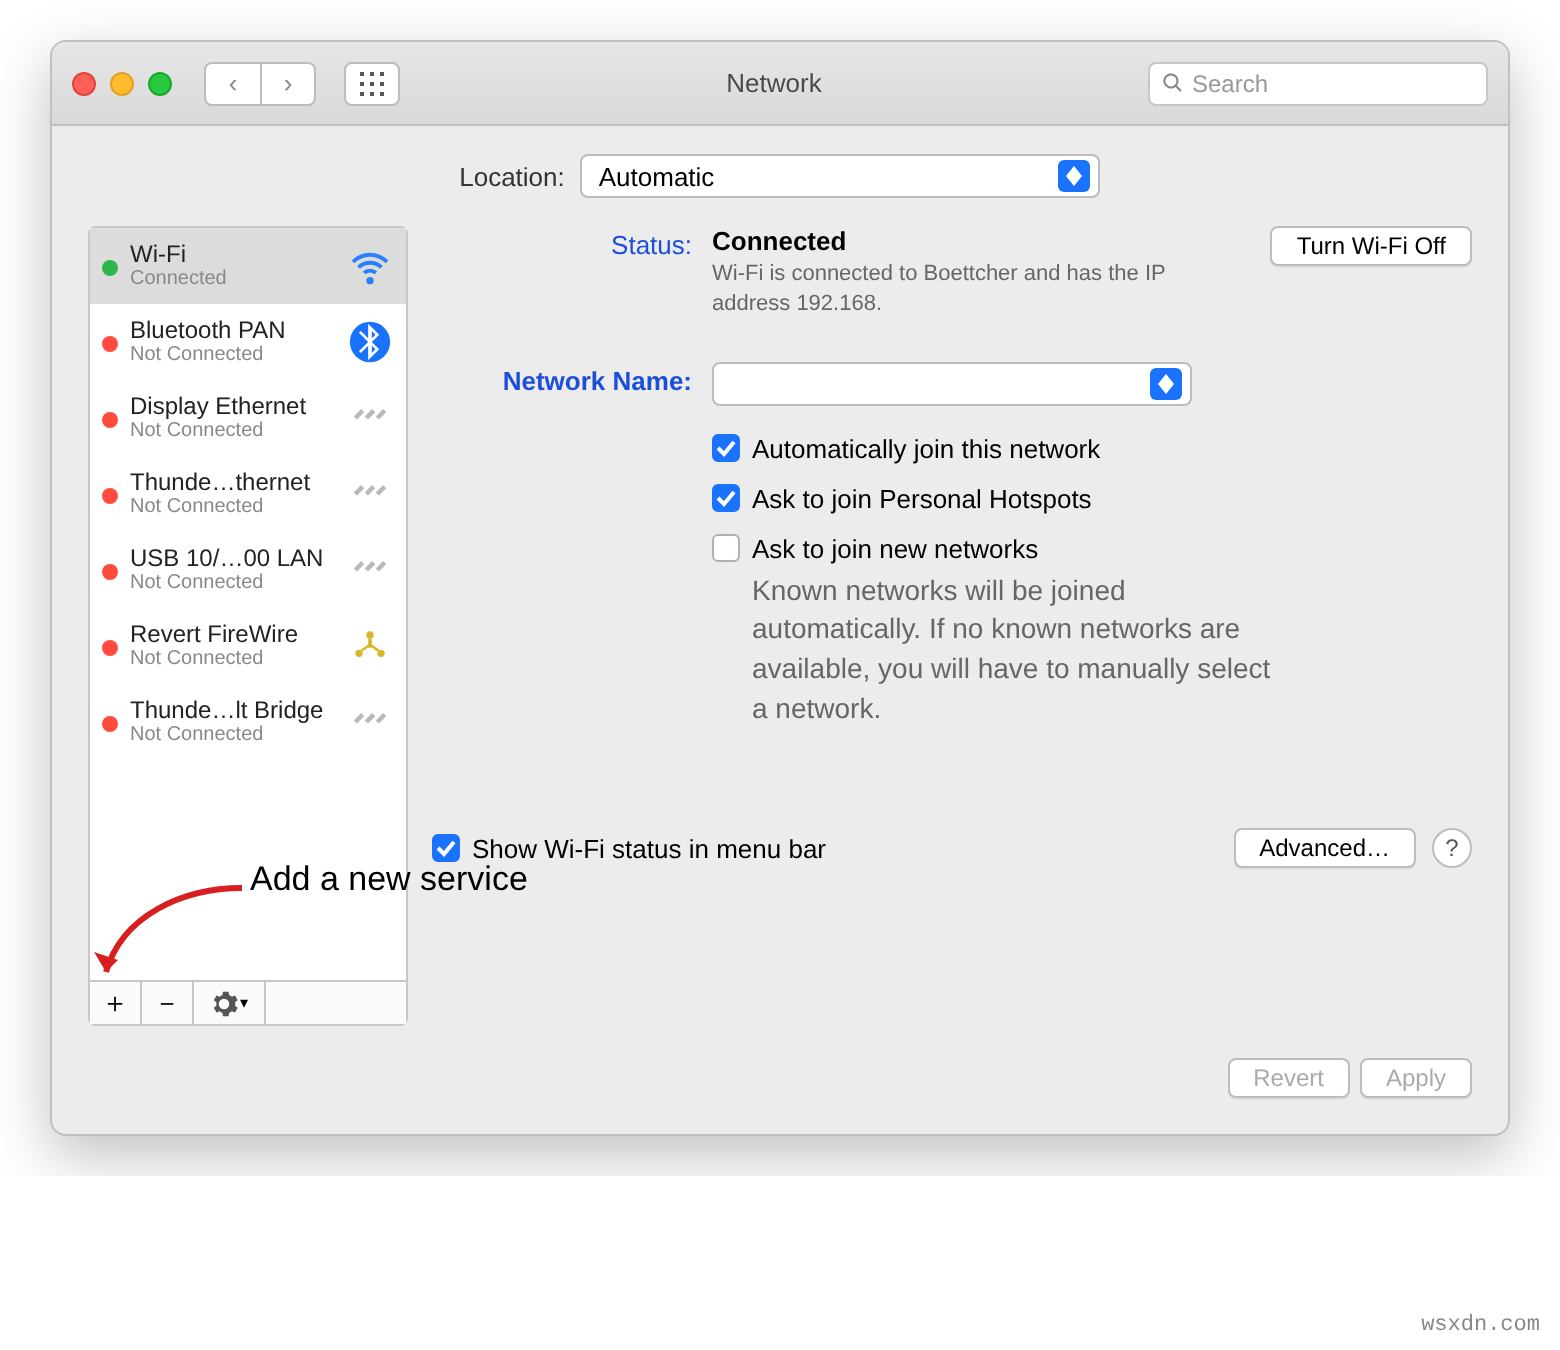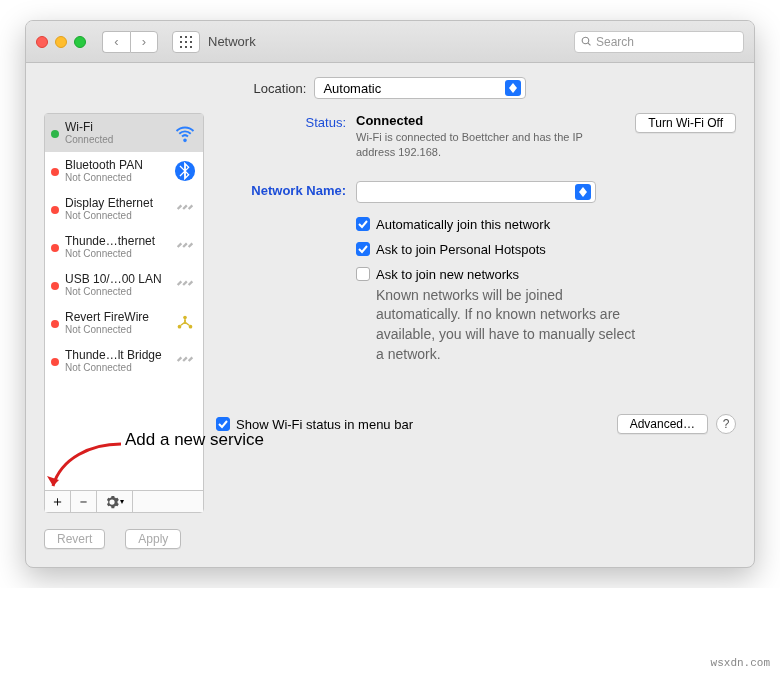--- a/index.html
+++ b/index.html
@@ -10,30 +10,30 @@
 .dot { width: 12px; height: 12px; border-radius: 50%; }
 .dot.red { background: #ff5f57; border: 0.5px solid #e14239; }
 .dot.yellow { background: #ffbd2e; border: 0.5px solid #e1a11f; }
 .dot.green { background: #28c940; border: 0.5px solid #1ba72f; }
 .navbtns { display: flex; }
 .navbtn { width: 28px; height: 22px; background: #fff; border: 1px solid #bcbcbc; display:flex; align-items:center; justify-content:center; color:#888; font-size: 13px; }
 .navbtn:first-child { border-radius: 4px 0 0 4px; border-right: none; }
 .navbtn:last-child { border-radius: 0 4px 4px 0; }
 .gridbtn { width: 28px; height: 22px; background:#fff; border:1px solid #bcbcbc; border-radius:4px; margin-left:6px; display:flex; align-items:center; justify-content:center; }
 .gridbtn svg { width:12px; height:12px; }
-.title { flex:1; text-align:left; font-size:13px; color:#4a4a4a; font-weight:500; }
+.title { flex:1; text-align:center; font-size:13px; color:#4a4a4a; font-weight:500; }
 .searchbox { width:170px; height:22px; background:#fff; border:1px solid #c7c7c7; border-radius:4px; display:flex; align-items:center; padding:0 6px; gap:4px; color:#999; font-size:12px; }
 .searchbox svg { width:11px; height:11px; fill:#888; }
 .body { padding: 14px 18px 18px 18px; }
 .locrow { display:flex; align-items:center; justify-content:center; gap:8px; margin-bottom:14px; }
 .locrow label { font-size:13px; color:#333; }
 .popup { background:#fff; border:1px solid #bcbcbc; border-radius:4px; height:22px; display:flex; align-items:center; padding:0 4px 0 8px; font-size:13px; position:relative; }
 .popup .caret { width:16px; height:16px; background:#1a73ff; border-radius:3px; margin-left:auto; display:flex; flex-direction:column; align-items:center; justify-content:center; }
 .popup .caret svg { width:8px; height:5px; fill:#fff; }
-.loc-popup { width:212px; }
+.loc-popup { width:260px; }
 .main { display:flex; gap:12px; }
 .sidebar { width:160px; background:#fff; border:1px solid #c7c7c7; border-radius:4px; display:flex; flex-direction:column; height:400px; }
 .slist { flex:1; overflow:hidden; }
 .sitem { display:flex; align-items:center; padding:6px 6px; border-bottom:0.5px solid transparent; gap:6px; }
 .sitem.selected { background:#dcdcdc; }
 .sitem .bullet { width:8px; height:8px; border-radius:50%; flex-shrink:0; margin-top:2px; }
 .sitem .txt { flex:1; min-width:0; }
 .sitem .name { font-size:12px; color:#222; white-space:nowrap; overflow:hidden; text-overflow:ellipsis; }
 .sitem .stat { font-size:10px; color:#888; }
 .sitem .sicon { width:24px; height:24px; flex-shrink:0; display:flex; align-items:center; justify-content:center; }
@@ -52,21 +52,21 @@
 .netname-popup { width:240px; }
 .checks { margin-left:140px; margin-top:14px; }
 .checkrow { display:flex; align-items:flex-start; gap:6px; margin-bottom:10px; font-size:13px; }
 .chk { width:14px; height:14px; border:1px solid #b0b0b0; border-radius:3px; background:#fff; flex-shrink:0; display:flex; align-items:center; justify-content:center; }
 .chk.on { background:#1a73ff; border-color:#1a73ff; }
 .chk.on svg { width:10px; height:10px; fill:#fff; }
 .helptext { font-size:14px; color:#666; margin-left:20px; max-width:260px; line-height:1.4; margin-top:-6px; }
 .bottomrow { display:flex; align-items:center; margin-top:50px; }
 .advbtn { margin-left:auto; }
 .helpbtn { width:20px; height:20px; border:1px solid #bcbcbc; border-radius:50%; background:#fff; margin-left:8px; display:flex; align-items:center; justify-content:center; font-size:12px; color:#555; }
-.actions { display:flex; gap:20px; margin-top:16px; }
+.actions { display:flex; justify-content:flex-end; gap:5px; margin-top:16px; }
 .annotation { position:absolute; font-family: Arial; font-size:17px; color:#000; }
 .arrow { position:absolute; }
 .watermark { position:fixed; bottom:6px; right:10px; font-size:11px; color:#888; font-family: Liberation Mono, monospace; }
 </style>
 </head>
 <body>
 
 <div class="window">
   <div class="titlebar">
     <div class="traffic">

